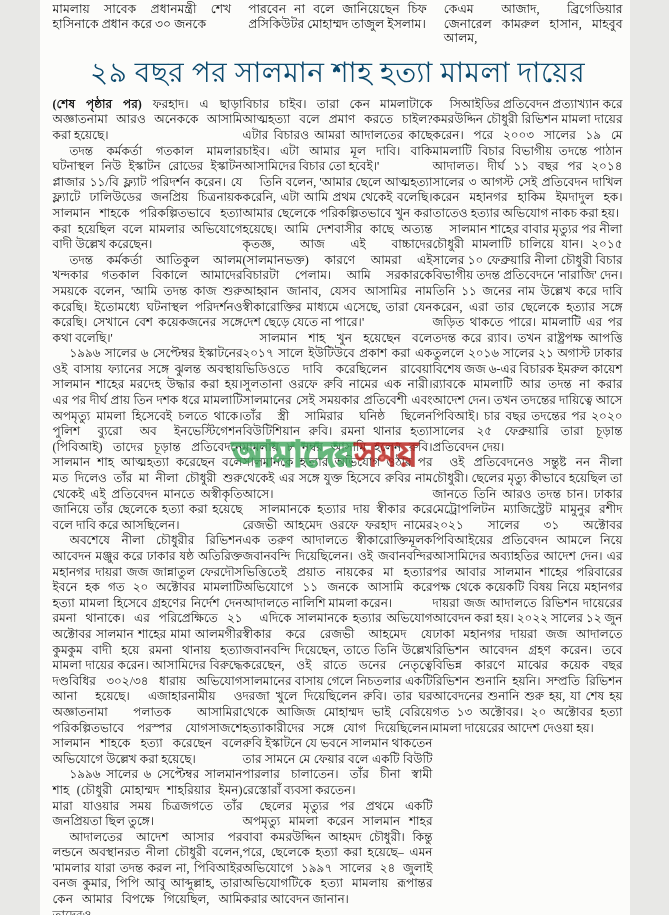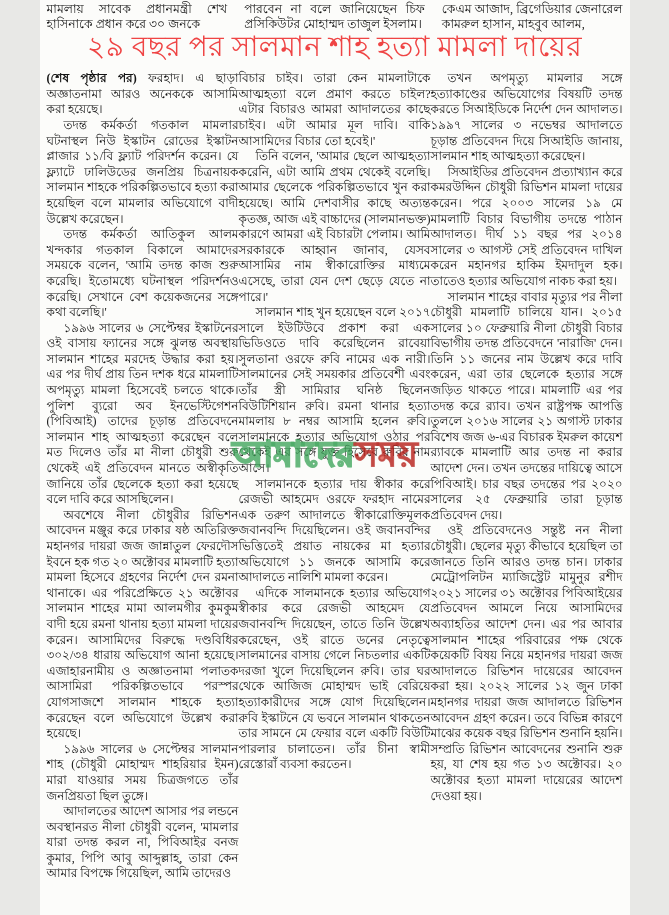--- a/index.html
+++ b/index.html
@@ -4,37 +4,37 @@
 <style>
   html, body { margin:0; padding:0; background:#e8e8e6; }
   .page {
     position:relative;
     width:590px; height:915px;
     margin:0 auto;
     background:#fcfcfa;
     color:#141414;
     font-family:"Liberation Serif","DejaVu Serif",serif;
     box-sizing:border-box;
-    padding:2px 7px 0 7px;
+    padding:2px 7px 0 13px;
     overflow:hidden;
   }
   .top-strip {
     display:flex; gap:17px;
     font-size:12.3px; line-height:14.6px;
     text-align:justify;
   }
   .tcol { flex:1 1 0; }
   .headline {
-    margin:0 0 8px 0;
+    margin:11px 0 8px 0;
     text-align:center;
     font-size:28px;
     font-weight:normal;
     line-height:32px;
     letter-spacing:0.5px;
-    color:#ef4444;
+    color:#0c4a6e;
   }
   .columns {
     display:flex; 
     font-size:12px; line-height:15.6px;
     text-align:justify;
   }
   .col { flex:1 1 0; }
   .col p { margin:0; text-indent:17px; }
   .col p.noindent { text-indent:0; }
   .lead { font-weight:bold; }
@@ -82,24 +82,24 @@
       <p>১৯৯৬ সালের ৬ সেপ্টেম্বর সালমান শাহ (চৌধুরী মোহাম্মদ শাহরিয়ার ইমন) মারা যাওয়ার সময় চিত্রজগতে তাঁর জনপ্রিয়তা ছিল তুঙ্গে।</p>
       <p>আদালতের আদেশ আসার পর লন্ডনে অবস্থানরত নীলা চৌধুরী বলেন, 'মামলার যারা তদন্ত করল না, পিবিআইর বনজ কুমার, পিপি আবু আব্দুল্লাহ, তারা কেন আমার বিপক্ষে গিয়েছিল, আমি তাদেরও</p>
     </div>
 
     <div class="col">
       <p class="noindent">বিচার চাইব। তারা কেন মামলাটাকে আত্মহত্যা বলে প্রমাণ করতে চাইল? এটার বিচারও আমরা আদালতের কাছে চাইব। এটা আমার মূল দাবি। বাকি আসামিদের বিচার তো হবেই।'</p>
       <p>তিনি বলেন, 'আমার ছেলে আত্মহত্যা করেনি, এটা আমি প্রথম থেকেই বলেছি। আমার ছেলেকে পরিকল্পিতভাবে খুন করা হয়েছে। আমি দেশবাসীর কাছে অত্যন্ত কৃতজ্ঞ, আজ এই বাচ্চাদের (সালমানভক্ত) কারণে আমরা এই বিচারটা পেলাম। আমি সরকারকে আহ্বান জানাব, যেসব আসামির নাম স্বীকারোক্তির মাধ্যমে এসেছে, তারা যেন দেশ ছেড়ে যেতে না পারে।'</p>
       <p>সালমান শাহ খুন হয়েছেন বলে ২০১৭ সালে ইউটিউবে প্রকাশ করা এক ভিডিওতে দাবি করেছিলেন রাবেয়া সুলতানা ওরফে রুবি নামের এক নারী। সালমানের সেই সময়কার প্রতিবেশী এবং তাঁর স্ত্রী সামিরার ঘনিষ্ঠ ছিলেন বিউটিশিয়ান রুবি। রমনা থানার হত্যা মামলায় ৮ নম্বর আসামি হলেন রুবি। সালমানকে হত্যার অভিযোগ ওঠার পর থেকেই এর সঙ্গে যুক্ত হিসেবে রুবির নাম আসে।</p>
       <p>সালমানকে হত্যার দায় স্বীকার করে রেজভী আহমেদ ওরফে ফরহাদ নামের এক তরুণ আদালতে স্বীকারোক্তিমূলক জবানবন্দি দিয়েছিলেন। ওই জবানবন্দির ভিত্তিতেই প্রয়াত নায়কের মা হত্যার অভিযোগে ১১ জনকে আসামি করে আদালতে নালিশি মামলা করেন।</p>
       <p>এদিকে সালমানকে হত্যার অভিযোগ স্বীকার করে রেজভী আহমেদ যে জবানবন্দি দিয়েছেন, তাতে তিনি উল্লেখ করেছেন, ওই রাতে ডনের নেতৃত্বে সালমানের বাসায় গেলে নিচতলার একটি দরজা খুলে দিয়েছিলেন রুবি। তার ঘর থেকে আজিজ মোহাম্মদ ভাই বেরিয়ে হত্যাকারীদের সঙ্গে যোগ দিয়েছিলেন। রুবি ইস্কাটনে যে ভবনে সালমান থাকতেন তার সামনে মে ফেয়ার বলে একটি বিউটি পারলার চালাতেন। তাঁর চীনা স্বামী রেস্তোরাঁ ব্যবসা করতেন।</p>
+      <p>ছেলের মৃত্যুর পর প্রথমে একটি অপমৃত্যু মামলা করেন সালমান শাহর বাবা কমরউদ্দিন আহমদ চৌধুরী। কিন্তু পরে, ছেলেকে হত্যা করা হয়েছে– এমন অভিযোগে ১৯৯৭ সালের ২৪ জুলাই অভিযোগটিকে হত্যা মামলায় রূপান্তর করার আবেদন জানান।</p>
     </div>
 
     <div class="col">
-      <p>তখন অপমৃত্যু মামলার সঙ্গে হত্যাকাণ্ডের অভিযোগের বিষয়টি তদন্ত করতে সিআইডিকে নির্দেশ দেন আদালত। ১৯৯৭ সালের ৩ নভেম্বর আদালতে চূড়ান্ত প্রতিবেদন দিয়ে সিআইডি জানায়, সালমান শাহ আত্মহত্যা করেছেন।</p>
       <p>সিআইডির প্রতিবেদন প্রত্যাখ্যান করে কমরউদ্দিন চৌধুরী রিভিশন মামলা দায়ের করেন। পরে ২০০৩ সালের ১৯ মে মামলাটি বিচার বিভাগীয় তদন্তে পাঠান আদালত। দীর্ঘ ১১ বছর পর ২০১৪ সালের ৩ আগস্ট সেই প্রতিবেদন দাখিল করেন মহানগর হাকিম ইমদাদুল হক। তাতেও হত্যার অভিযোগ নাকচ করা হয়।</p>
       <p>সালমান শাহের বাবার মৃত্যুর পর নীলা চৌধুরী মামলাটি চালিয়ে যান। ২০১৫ সালের ১০ ফেব্রুয়ারি নীলা চৌধুরী বিচার বিভাগীয় তদন্ত প্রতিবেদনে 'নারাজি' দেন। তিনি ১১ জনের নাম উল্লেখ করে দাবি করেন, এরা তার ছেলেকে হত্যার সঙ্গে জড়িত থাকতে পারে। মামলাটি এর পর তদন্ত করে র‍্যাব। তখন রাষ্ট্রপক্ষ আপত্তি তুললে ২০১৬ সালের ২১ অগাস্ট ঢাকার বিশেষ জজ ৬-এর বিচারক ইমরুল কায়েশ র‍্যাবকে মামলাটি আর তদন্ত না করার আদেশ দেন। তখন তদন্তের দায়িত্বে আসে পিবিআই। চার বছর তদন্তের পর ২০২০ সালের ২৫ ফেব্রুয়ারি তারা চূড়ান্ত প্রতিবেদন দেয়।</p>
       <p>ওই প্রতিবেদনেও সন্তুষ্ট নন নীলা চৌধুরী। ছেলের মৃত্যু কীভাবে হয়েছিল তা জানতে তিনি আরও তদন্ত চান। ঢাকার মেট্রোপলিটন ম্যাজিস্ট্রেট মামুনুর রশীদ ২০২১ সালের ৩১ অক্টোবর পিবিআইয়ের প্রতিবেদন আমলে নিয়ে আসামিদের অব্যাহতির আদেশ দেন। এর পর আবার সালমান শাহের পরিবারের পক্ষ থেকে কয়েকটি বিষয় নিয়ে মহানগর দায়রা জজ আদালতে রিভিশন দায়েরের আবেদন করা হয়। ২০২২ সালের ১২ জুন ঢাকা মহানগর দায়রা জজ আদালতে রিভিশন আবেদন গ্রহণ করেন। তবে বিভিন্ন কারণে মাঝের কয়েক বছর রিভিশন শুনানি হয়নি। সম্প্রতি রিভিশন আবেদনের শুনানি শুরু হয়, যা শেষ হয় গত ১৩ অক্টোবর। ২০ অক্টোবর হত্যা মামলা দায়েরের আদেশ দেওয়া হয়।</p>
     </div>
 
   </div>
 
   <div class="watermark"><span class="wm-green">আমাদের</span><span class="wm-red">সময়</span></div>
 
 </div>

